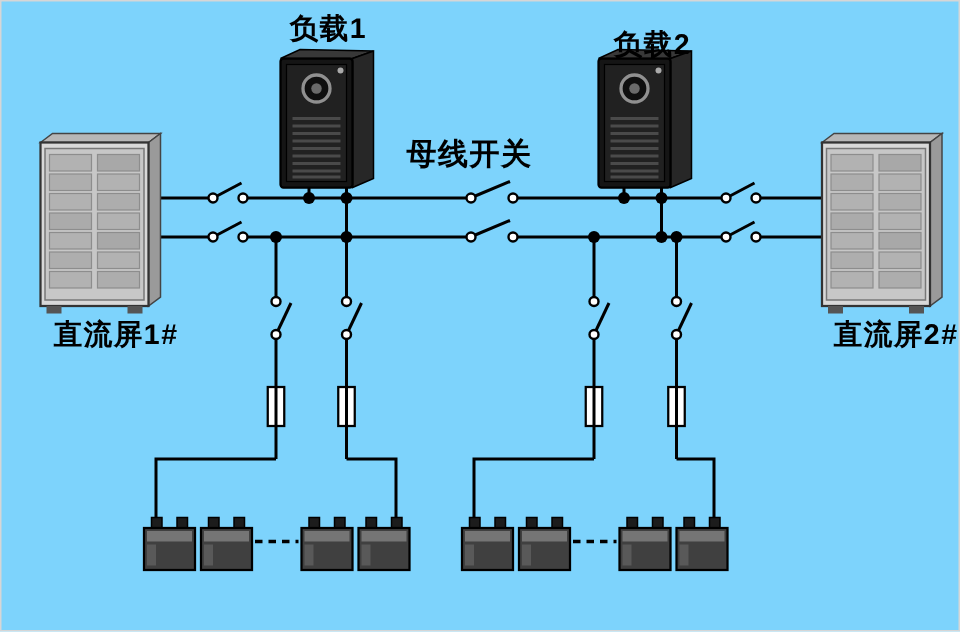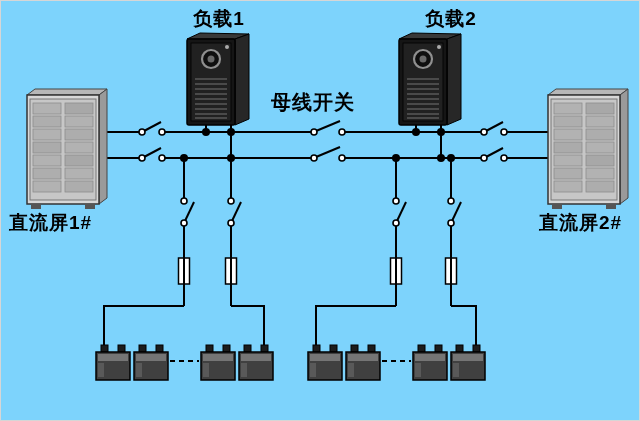--- a/index.html
+++ b/index.html
@@ -8,21 +8,21 @@
     border:1px solid #d6d6d6;box-sizing:border-box;overflow:hidden;
     font-family:"Liberation Sans", sans-serif;
     padding-left:44px;
   }
   .canvas svg{position:absolute;left:0;top:0;}
   .lbl{
     position:absolute;color:#000;font-weight:bold;font-size:19px;
     text-align:center;white-space:nowrap;letter-spacing:1px;
   }
   .lbl.small{font-size:20px;}
-  .lbl.left{text-align:left;}
+  .lbl.left{text-align:right;}
 </style>
 </head>
 <body>
 
 <div class="canvas">
 
   <svg width="640" height="421" viewBox="0 0 640 421">
     <defs>
 
       <g id="cab">
@@ -162,17 +162,17 @@
       <use href="#bat" transform="translate(450,344)"></use>
     </g>
 
     <use href="#cab" transform="translate(26,88)"></use>
     <use href="#cab" transform="translate(547,88)"></use>
     <use href="#tower" transform="translate(186,38)"></use>
     <use href="#tower" transform="translate(398,38)"></use>
   </svg>
 
   <div class="lbl" style="left:186px;top:5px;width:64px;">负载1</div>
-  <div class="lbl" style="left:402px;top:5px;width:64px;margin-left:16px;">负载2</div>
+  <div class="lbl" style="left:402px;top:16px;width:64px;">负载2</div>
   <div class="lbl small" style="left:267px;top:88px;width:90px;">母线开关</div>
   <div class="lbl left" style="left:8px;top:209px;width:110px;">直流屏1#</div>
   <div class="lbl left" style="left:538px;top:209px;width:100px;">直流屏2#</div>
 </div>
 
 </body></html>

